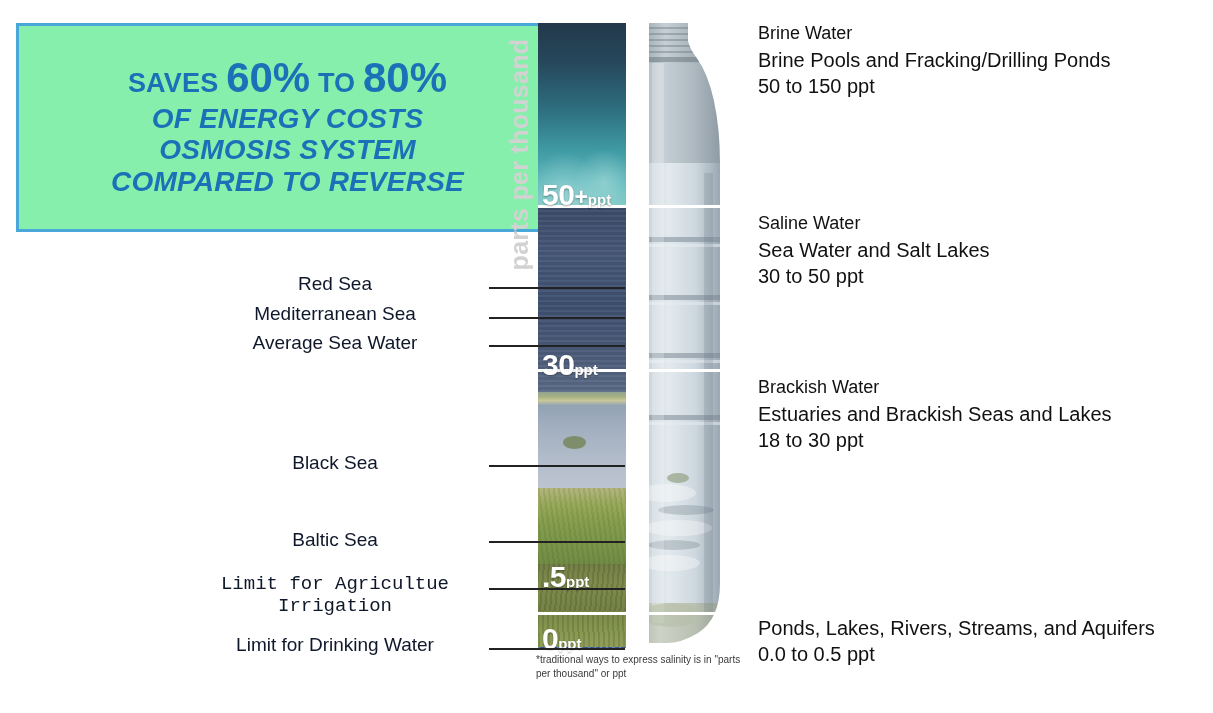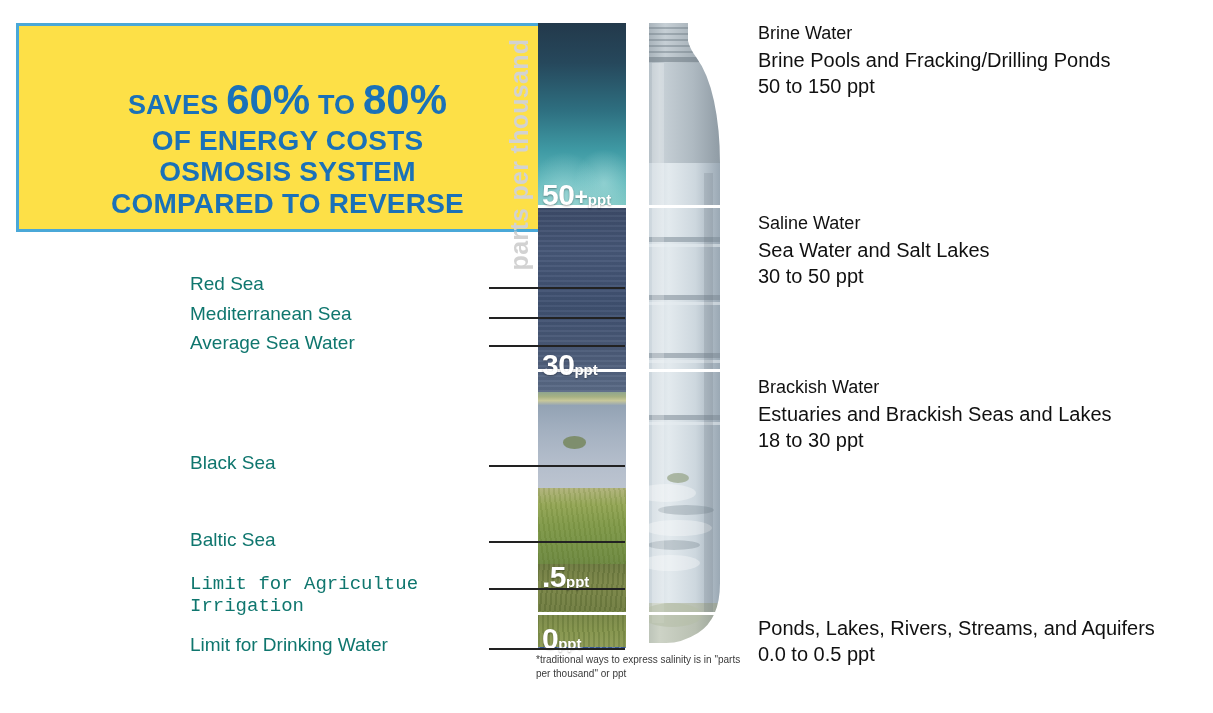--- a/index.html
+++ b/index.html
@@ -13,37 +13,37 @@
     position: relative;
     overflow: hidden;
   }
 
   
   #savings-box {
     position: absolute;
     left: 16px; top: 23px;
     width: 543px; height: 209px;
     border: 3px solid #4aa8d8;
-    background: #fde047;
+    background: #86efac;
     display: flex;
     flex-direction: column;
     align-items: center;
-    justify-content: flex-end;
+    justify-content: center;
     padding: 6px 10px 10px;
   }
   .sv-line {
     color: #1a71b8;
     font-weight: bold;
     letter-spacing: .2px;
     line-height: 1.12;
     text-align: center;
     white-space: nowrap;
   }
   .sv-line.l1 { font-size: 29px; margin-bottom: 2px; }
-  .sv-line.l2, .sv-line.l3, .sv-line.l4 { font-size: 28px; }
+  .sv-line.l2, .sv-line.l3, .sv-line.l4 { font-size: 28px; font-style: italic; }
   .sv-big { font-size: 42px; letter-spacing: 0px; }
   .sv-sm  { font-size: 27px; }
 
   
   #axis-caption {
     position: absolute;
     left: 500px; top: 28px;
     width: 40px; height: 258px;
     display: flex; align-items: flex-start; justify-content: center;
   }
@@ -161,23 +161,23 @@
 
   
   .leader {
     position: absolute;
     height: 2px;
     background: #222222;
     z-index: 8;
   }
   .lead-label {
     position: absolute;
-    text-align: left;
+    text-align: center;
     font-size: 19px;
-    color: #0f766e;
+    color: #0f172a;
     line-height: 1.15;
     white-space: pre-line;
   }
 
   
   .cat { position: absolute; left: 758px; }
   .cat-title {
     font-size: 18px; color: #111111; line-height: 1.1;
     margin-bottom: 3px;
   }

